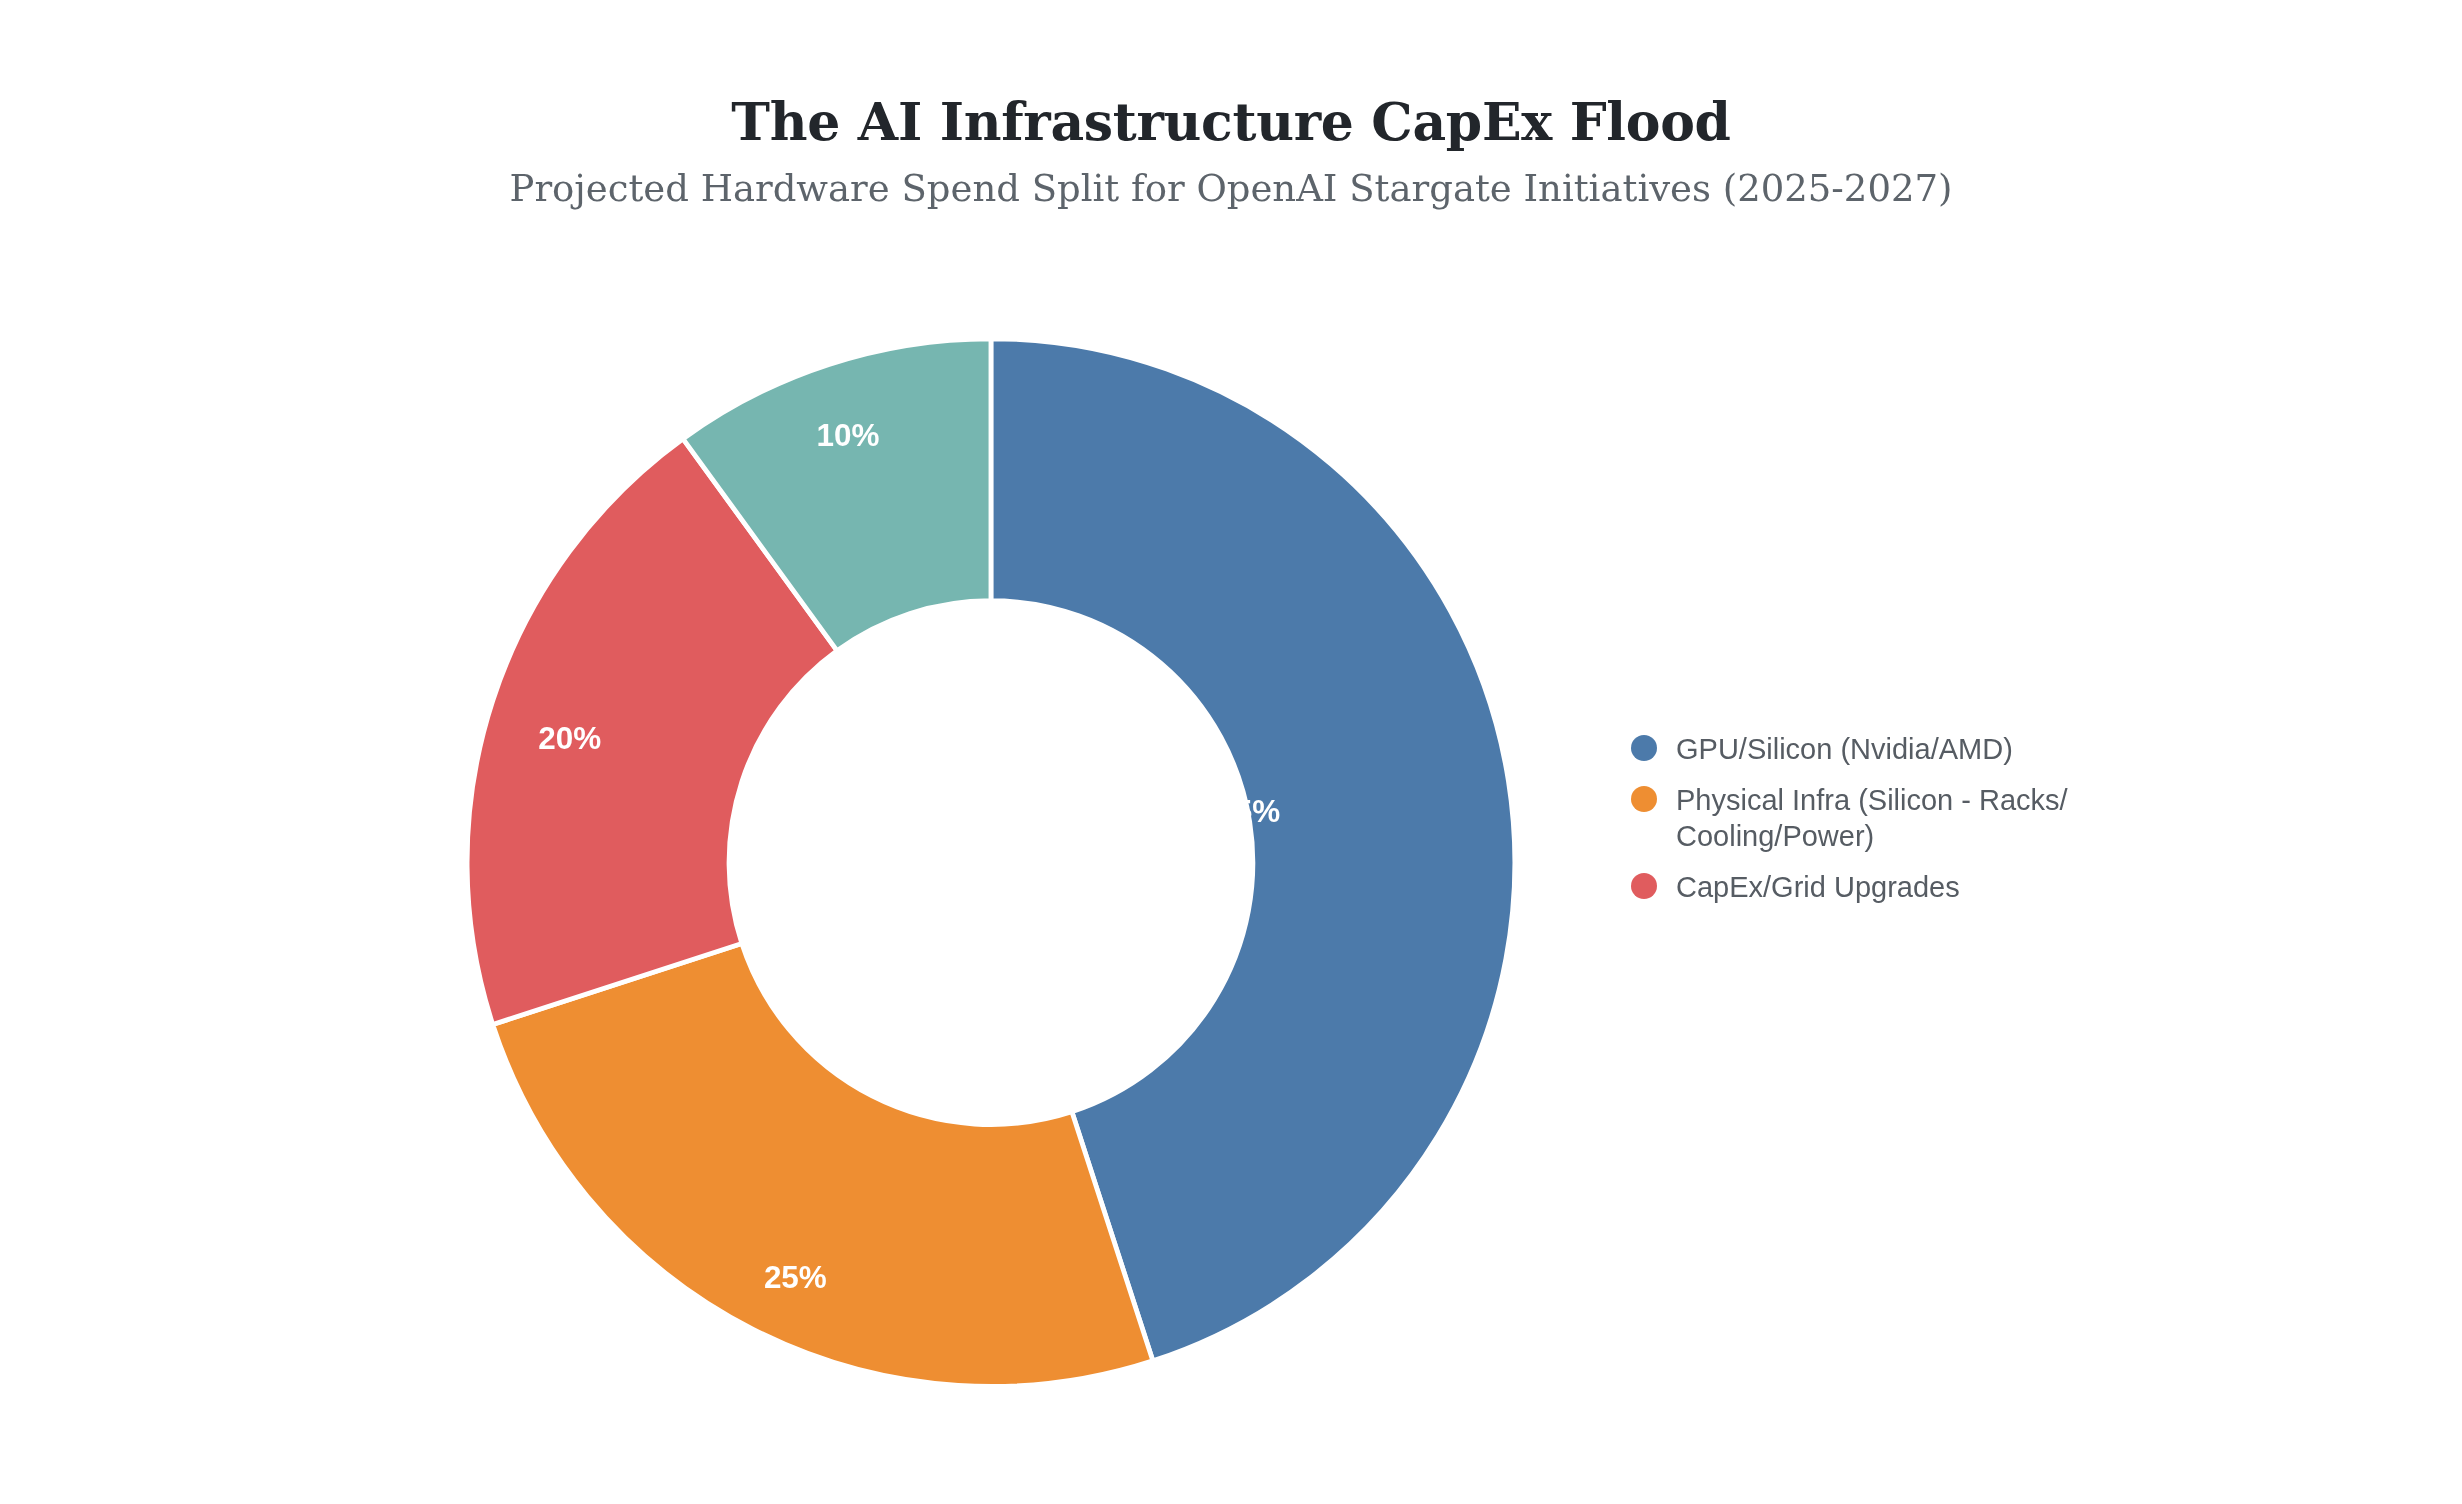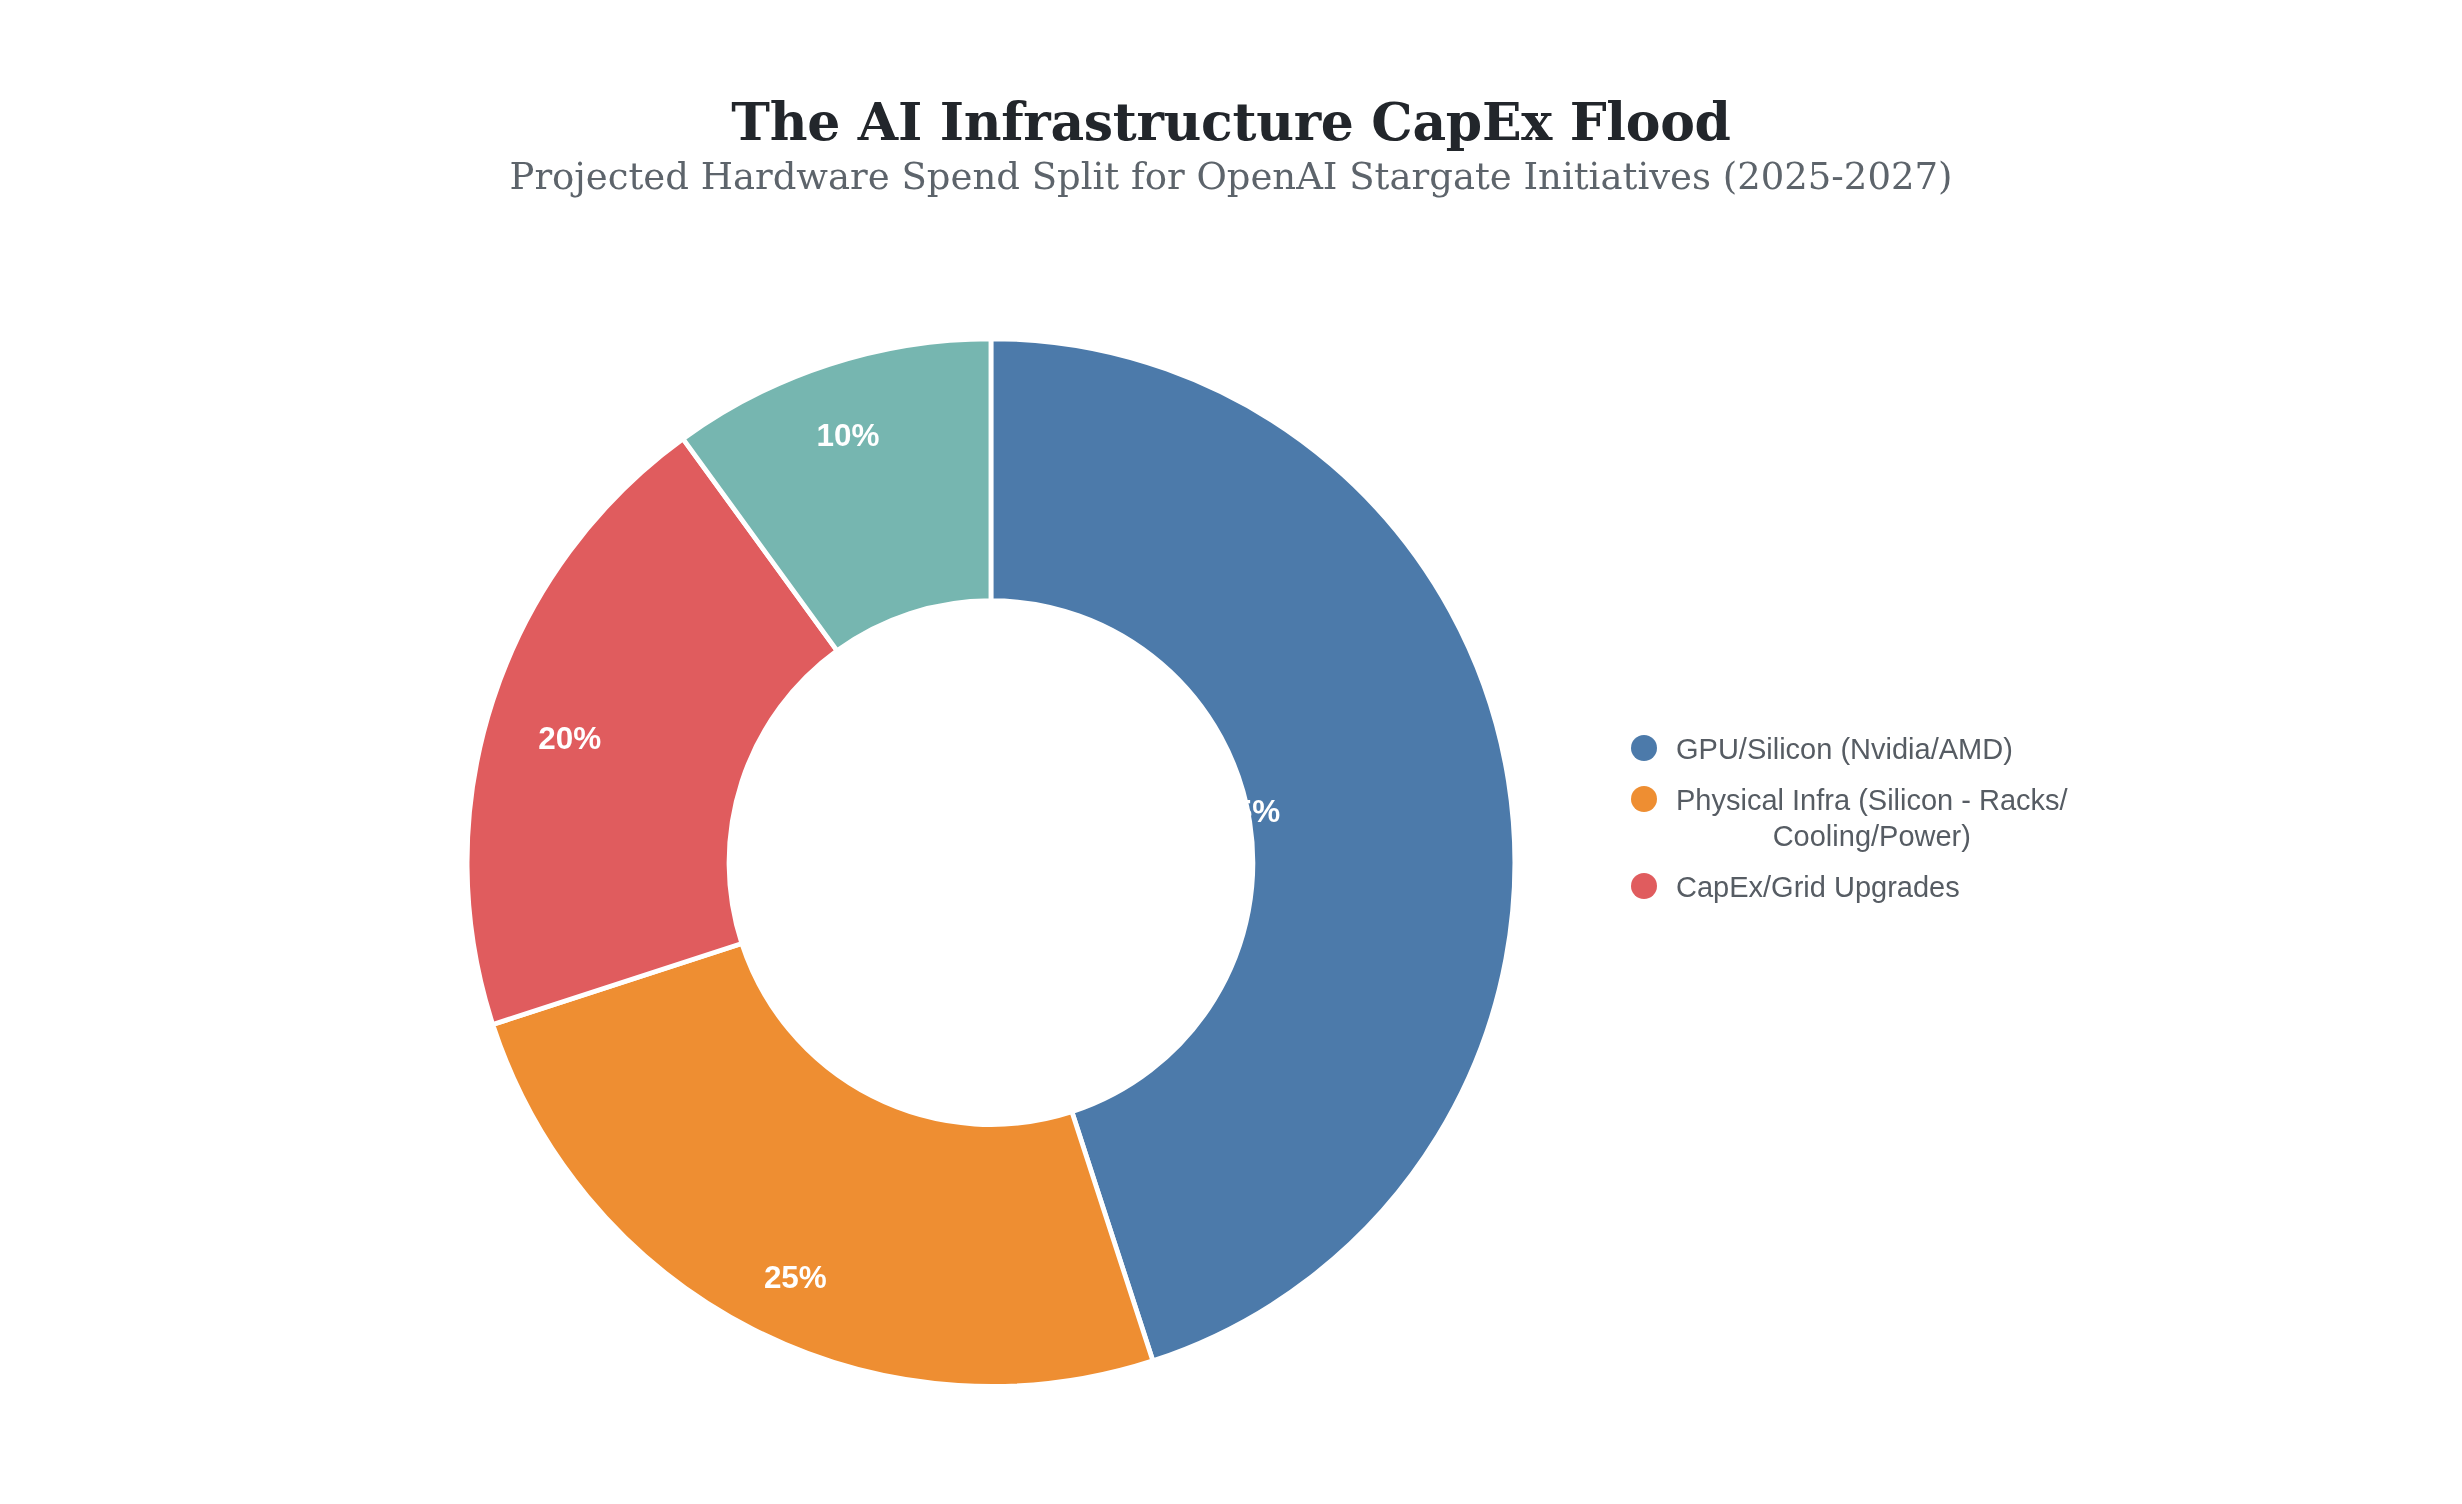--- a/index.html
+++ b/index.html
@@ -41,21 +41,21 @@
     letter-spacing: -0.3px;
     margin-top: 96px;
     white-space: nowrap;
   }
   #chart-subtitle {
     font-family: "DejaVu Serif", "Liberation Serif", serif;
     font-weight: normal;
     font-size: 37px;
     line-height: 1.0;
     color: #5d646b;
-    margin-top: 10px;
+    margin-top: 22px;
     white-space: nowrap;
   }
 
   
   #donut-wrap {
     position: absolute;
     left: 0px;
     top: 0px;
     width: 2462px;
     height: 1505px;
@@ -78,21 +78,20 @@
     text-anchor: middle;
     dominant-baseline: central;
   }
 
   
   #legend {
     position: absolute;
     left: 1631px;
     top: 731px;
     width: 602px;
-    text-align: center;
   }
   .legend-row {
     display: flex;
     align-items: flex-start;
     margin-bottom: 15px;
   }
   .legend-swatch {
     width: 26px;
     height: 26px;
     border-radius: 50%;

